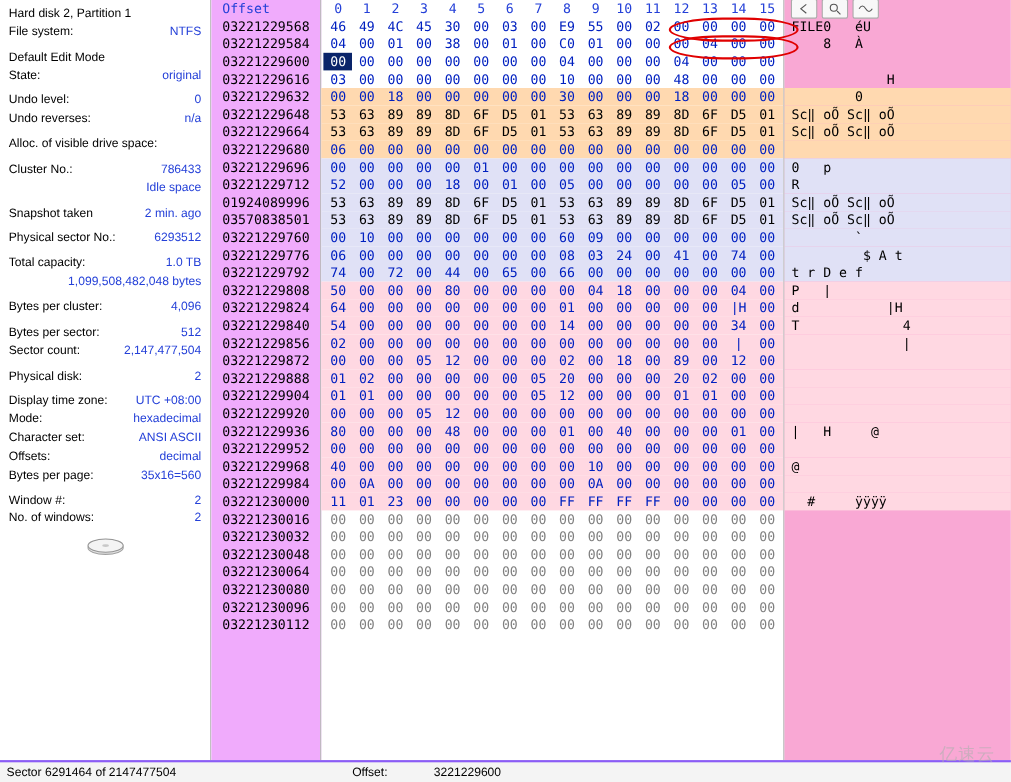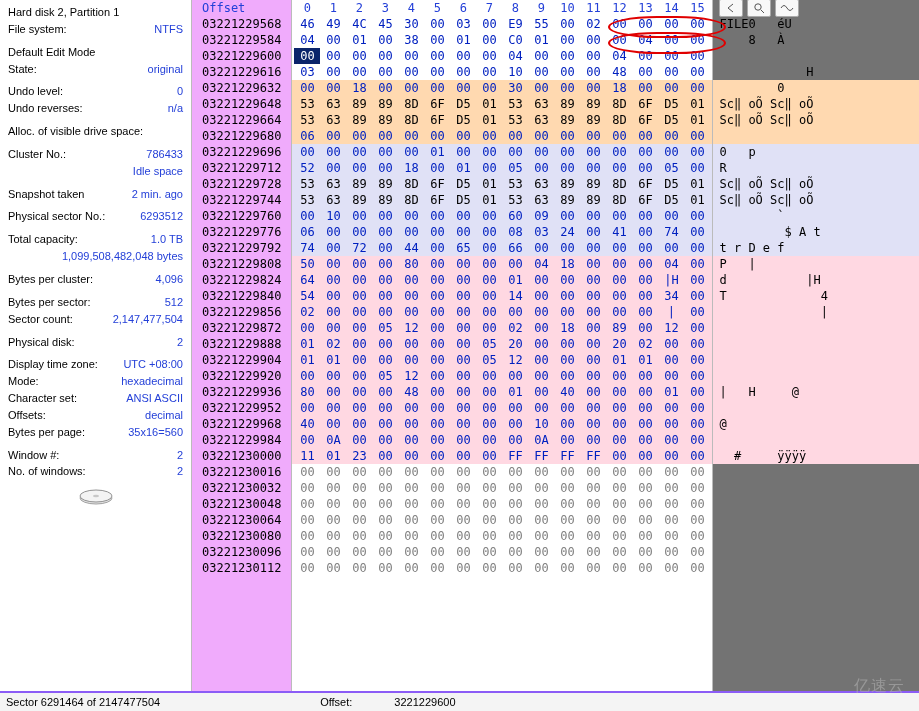--- a/index.html
+++ b/index.html
@@ -18,21 +18,21 @@
 .hx{width:26px;text-align:center}
 .hdr .hx{color:#2440d8}
 .hexrow{height:16px;display:flex;padding:0 2px}
 .bg-none{}
 .bg-or{background:#ffd9b0}
 .bg-bl{background:#e0e1f6}
 .bg-pk{background:#ffd8e2}
 .c-bl{color:#0020c0}
 .c-gr{color:#808080}
 .c-bk{color:#000}
-.asccol{flex:1;background:#737373}
+.asccol{flex:1;background:#f9a8d4}
 .asccol .hdr{height:16px;display:flex;gap:4px;align-items:center;padding:0 6px}
 .ascrow{height:16px;padding:0 6px;white-space:pre;font-family:Consolas,Menlo,monospace}
 .statusbar{border-top:2px solid #8b5cf6;background:#f4f4f4;height:18px;display:flex;align-items:center;font-size:11px;padding:0 6px}
 .statusbar .sc{margin-right:40px}
 .statusbar .sc2{margin-left:120px;margin-right:6px}
 .disk-icon{display:block;margin:8px auto;opacity:.8}
 .sel{background:#0a246a;color:#fff}
 .circle{position:absolute;border:2px solid #e00000;border-radius:50%/60%;pointer-events:none}
 .water{position:absolute;right:14px;bottom:14px;color:#b0b0b0;font-size:16px;font-weight:normal;opacity:.6;pointer-events:none;letter-spacing:1px}
 .tb-btn{width:22px;height:16px;display:inline-flex;align-items:center;justify-content:center;border:1px solid #aaa;border-radius:2px;background:#f8f8f8}
@@ -151,22 +151,22 @@
             <div class="cell">03221229568</div>
             <div class="cell">03221229584</div>
             <div class="cell">03221229600</div>
             <div class="cell">03221229616</div>
             <div class="cell">03221229632</div>
             <div class="cell">03221229648</div>
             <div class="cell">03221229664</div>
             <div class="cell">03221229680</div>
             <div class="cell">03221229696</div>
             <div class="cell">03221229712</div>
-            <div class="cell">03221229728</div>
-            <div class="cell">03221229744</div>
+            <div class="cell">01924089996</div>
+            <div class="cell">03570838501</div>
             <div class="cell">03221229760</div>
             <div class="cell">03221229776</div>
             <div class="cell">03221229792</div>
             <div class="cell">03221229808</div>
             <div class="cell">03221229824</div>
             <div class="cell">03221229840</div>
             <div class="cell">03221229856</div>
             <div class="cell">03221229872</div>
             <div class="cell">03221229888</div>
             <div class="cell">03221229904</div>

